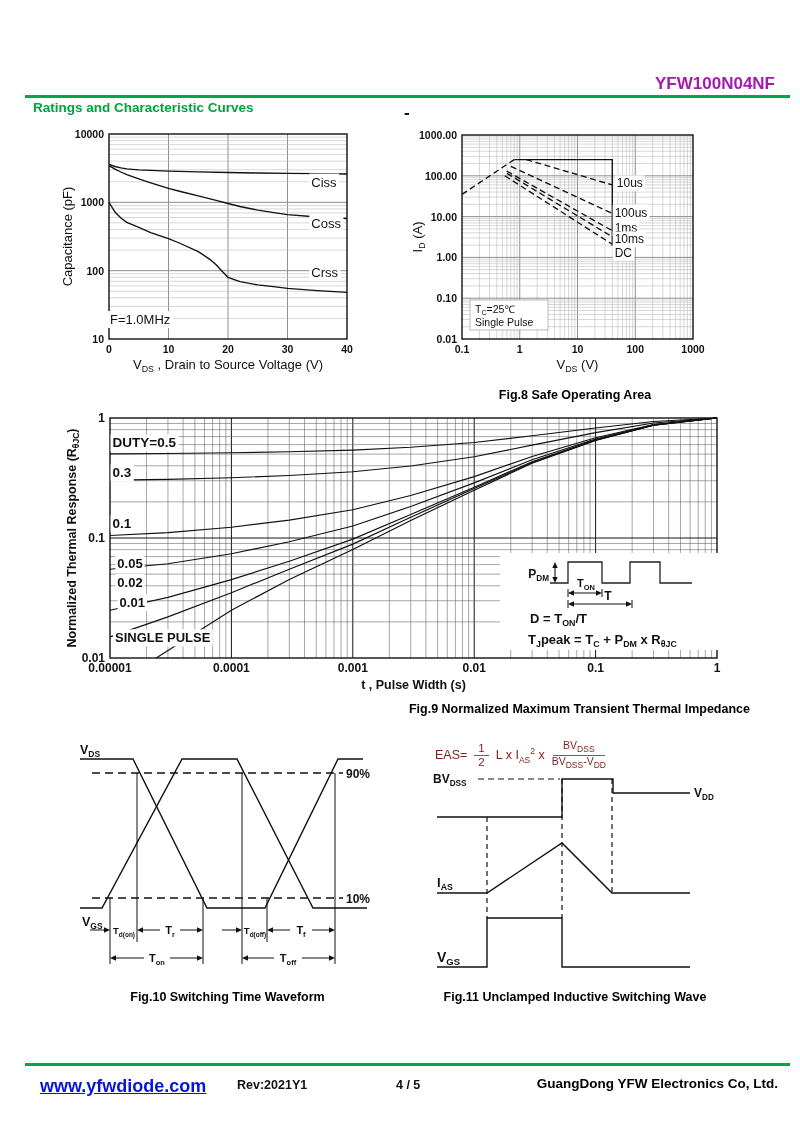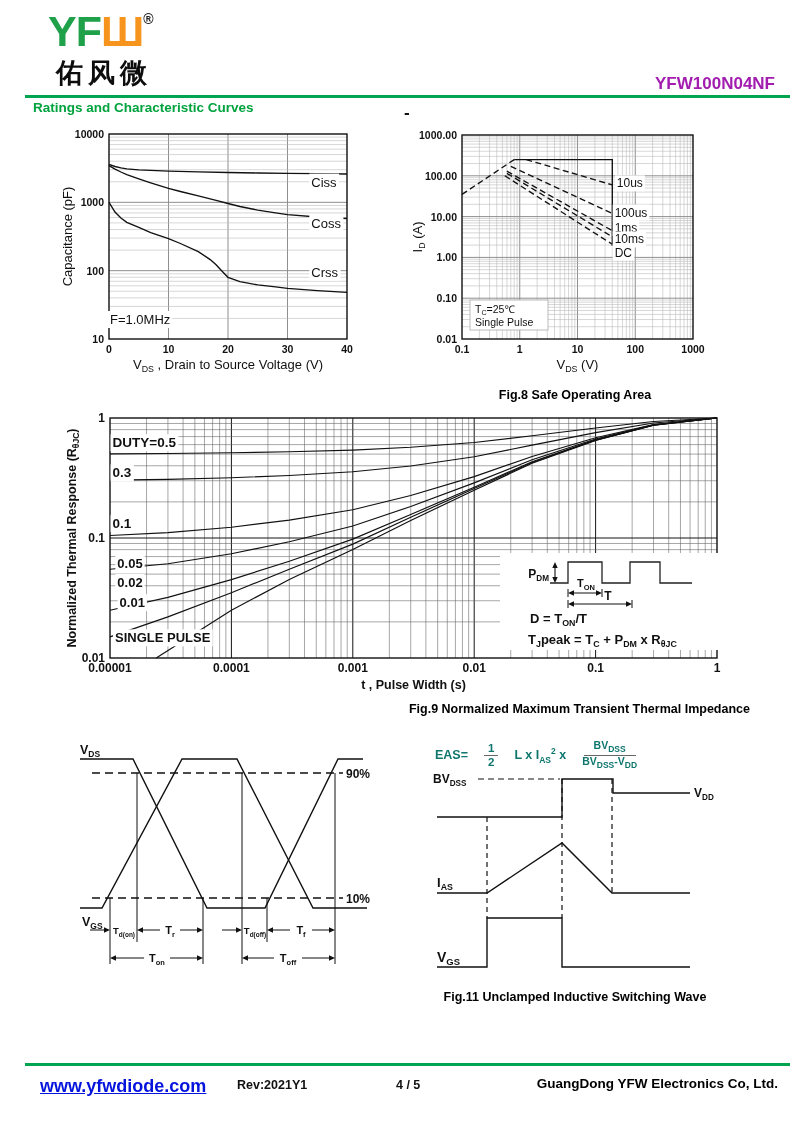--- a/index.html
+++ b/index.html
@@ -12,37 +12,33 @@
   .logo-reg{font-size:14px;font-weight:bold;position:relative;top:-22px;color:#222;}
   .logo-cn{font-size:27px;font-weight:bold;letter-spacing:5px;color:#0d0d0d;margin-left:8px;margin-top:2px;}
   .part{font-size:17px;font-weight:bold;color:#a21caf;}
   .rule{background:#00A550;height:3px;}
   .sec-title{color:#00A33E;font-size:13.5px;font-weight:bold;}
   .caption{font-size:12.5px;font-weight:bold;text-align:center;color:#000;}
   .stray{font-weight:bold;font-size:17px;color:#111;}
   .footer-link{color:#0514dd;font-weight:bold;font-size:18px;text-decoration:underline;cursor:pointer;}
   .footer-text{font-size:12.5px;font-weight:bold;color:#111;}
   .footer-co{font-size:13.5px;font-weight:bold;color:#000;}
-  .eas{display:flex;align-items:center;font-size:12.5px;font-weight:bold;gap:16px;color:#0f766e;}
+  .eas{display:flex;align-items:center;font-size:12.5px;font-weight:normal;gap:7px;color:#7f1d1d;}
   .eas sub,.eas sup{font-size:8.5px;}
   .frac{display:inline-flex;flex-direction:column;align-items:center;line-height:1.1;font-size:11.5px;}
   .frac .num{border-bottom:1.6px solid #666;padding:0 4px;}
   .frac2{font-size:10.5px;}
   .frac2 .num{padding:0 10px 1px 10px;}
   svg text{font-family:"Liberation Sans",sans-serif;}
 </style>
 </head>
 <body>
 
 <div class="page">
 
-  <div class="abs" style="left:48px;top:10px;">
-    <span class="logo-en"><span class="logo-green">YF</span><span class="logo-orange">Ш</span></span><span class="logo-reg">®</span>
-    <div class="logo-cn">佑风微</div>
-  </div>
   <div class="abs part" style="right:25px;top:74px;">YFW100N04NF</div>
   <div class="abs rule" style="left:25px;top:95px;width:765px;"></div>
   <div class="abs sec-title" style="left:33px;top:100px;">Ratings and Characteristic Curves</div>
   <div class="abs stray" style="left:404px;top:103px;">-</div>
 
   <div class="abs" id="fig7" style="left:55px;top:118px;"><svg width="345" height="268">
         <g>
           <line x1="113.5" y1="16" x2="113.5" y2="221" stroke="#8f8f8f" stroke-width="1"></line>
           <line x1="173" y1="16" x2="173" y2="221" stroke="#8f8f8f" stroke-width="1"></line>
           <line x1="232.5" y1="16" x2="232.5" y2="221" stroke="#8f8f8f" stroke-width="1"></line>
@@ -402,20 +398,21 @@
       <span class="frac">
         <span class="num">1</span>
         <span>2</span>
       </span>
       <span>L x I<sub>AS</sub><sup>2</sup> x</span>
       <span class="frac frac2">
         <span class="num">BV<sub>DSS</sub></span>
         <span>BV<sub>DSS</sub>-V<sub>DD</sub></span>
       </span>
     </div>
+  <div class="abs caption" style="left:40px;top:990px;width:375px;">Fig.10 Switching Time Waveform</div>
   <div class="abs caption" style="left:430px;top:990px;width:290px;">Fig.11 Unclamped Inductive Switching Wave</div>
 
   <div class="abs rule" style="left:25px;top:1063px;width:765px;"></div>
   <a class="abs footer-link" style="left:40px;top:1076px;">www.yfwdiode.com</a>
   <div class="abs footer-text" style="left:237px;top:1078px;">Rev:2021Y1</div>
   <div class="abs footer-text" style="left:396px;top:1078px;">4 / 5</div>
   <div class="abs footer-co" style="right:22px;top:1076px;">GuangDong YFW Electronics Co, Ltd.</div>
 
 </div>
 

